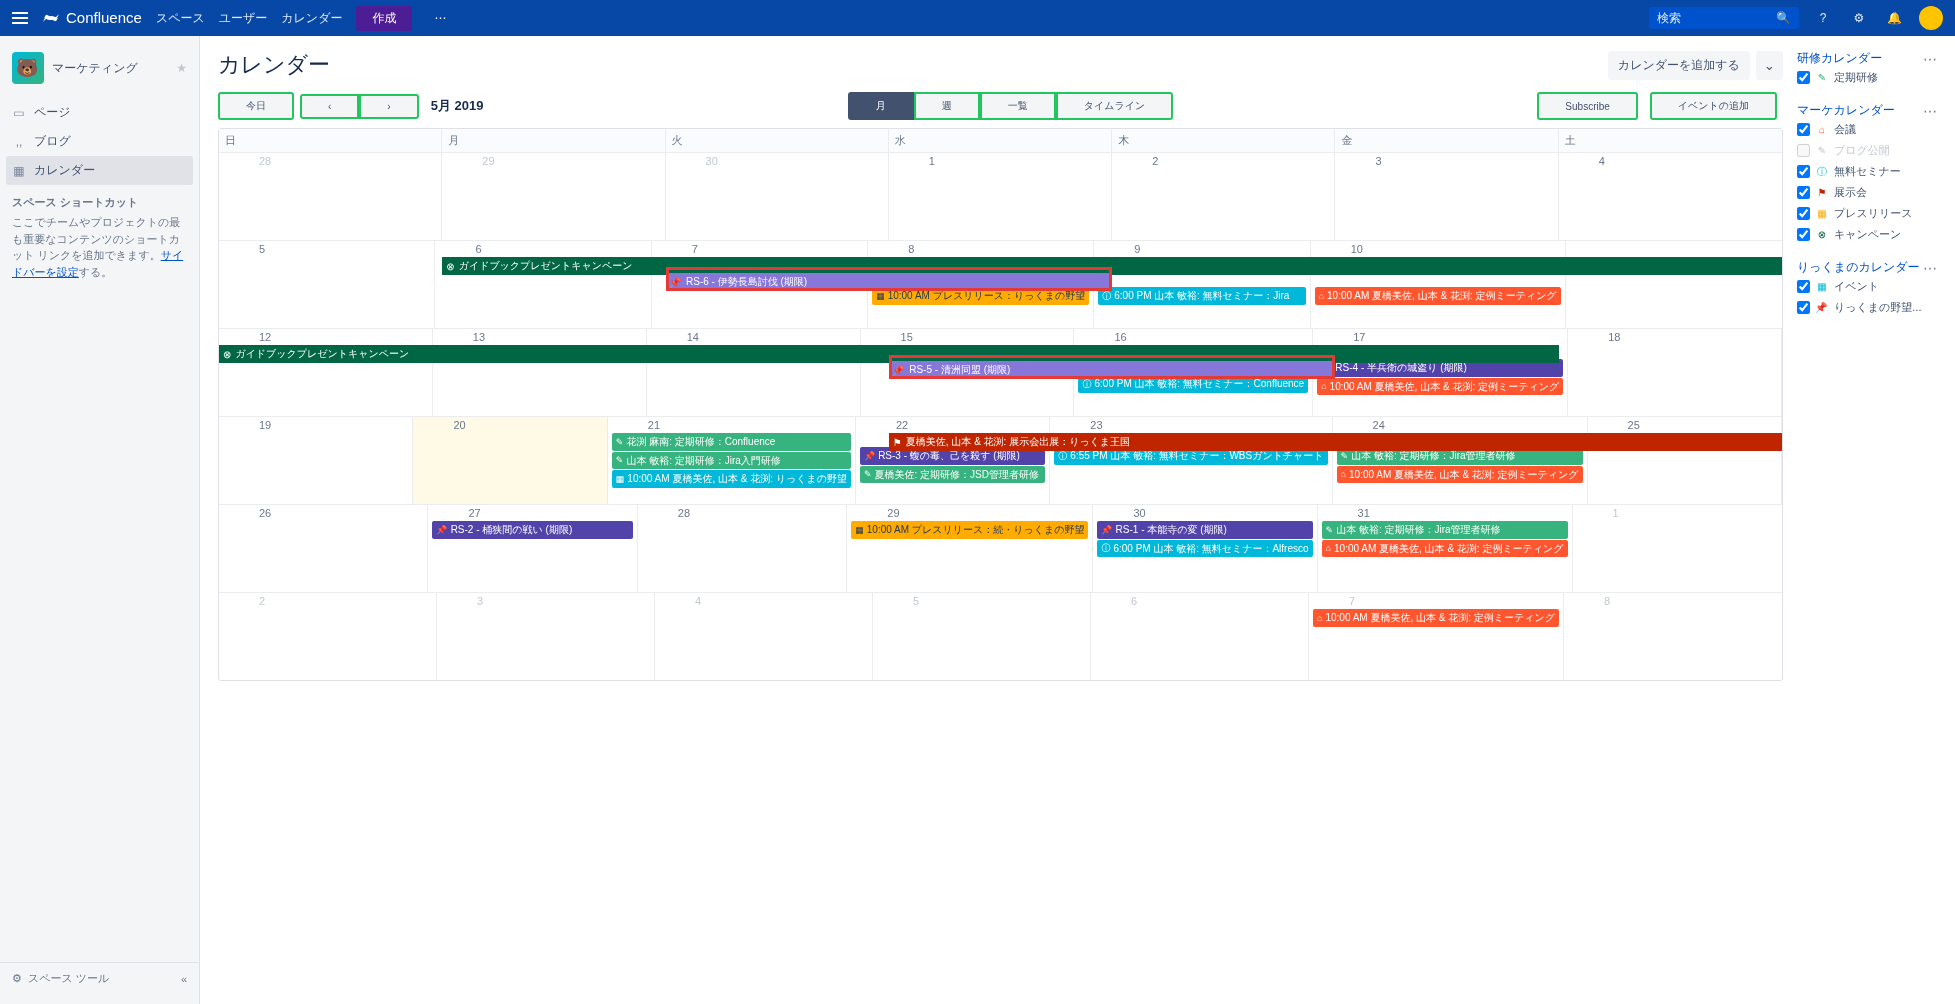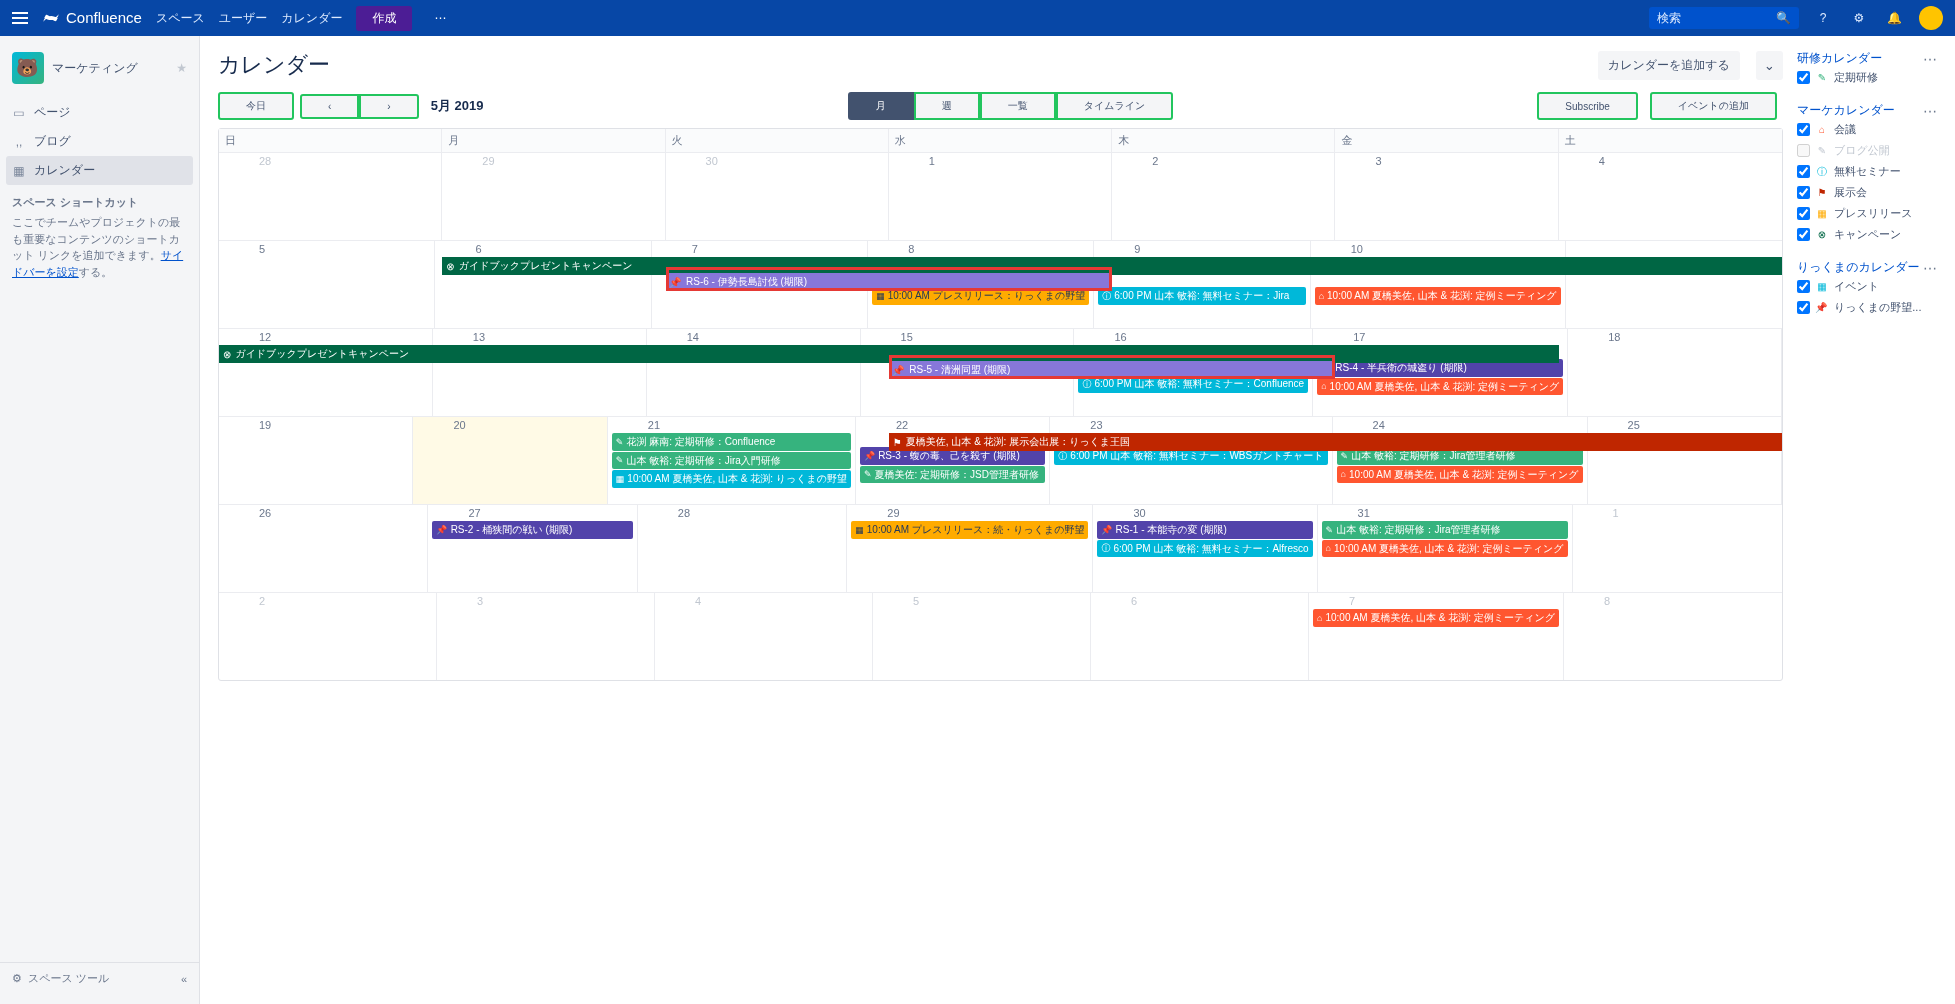--- a/index.html
+++ b/index.html
@@ -34,21 +34,21 @@
 .shortcut-title { font-weight: 600; margin-bottom: 4px; font-size: 11px; }
 .shortcut-desc { line-height: 1.5; }
 .shortcut-desc a { color: #0052cc; }
 .sidebar-footer { margin-top: auto; border-top: 1px solid #dfe1e6; padding: 8px 12px; display: flex; align-items: center; justify-content: space-between; font-size: 11px; color: #6b778c; cursor: pointer; }
 
 .content { flex: 1; padding: 14px 18px; overflow: auto; display: flex; gap: 14px; }
 .calendar-area { flex: 1; min-width: 0; }
 .page-header { display: flex; align-items: center; justify-content: space-between; margin-bottom: 12px; }
 .page-title { font-size: 22px; font-weight: 400; color: #172b4d; }
 .add-cal-btn { background: #f4f5f7; border: none; padding: 6px 10px; border-radius: 3px; font-size: 12px; color: #42526e; cursor: pointer; }
-.add-cal-wrap { display: flex; gap: 14px; }
+.add-cal-wrap { display: flex; gap: 4px; }
 .add-cal-chev { background: #f4f5f7; border: none; padding: 6px 8px; border-radius: 3px; margin-left: 2px; cursor: pointer; color: #42526e; }
 
 .toolbar { display: flex; align-items: center; margin-bottom: 8px; }
 .btn-group { display: flex; gap: 0; }
 .tb-btn { background: #f4f5f7; border: 2px solid #22c55e; padding: 5px 26px; font-size: 10px; color: #42526e; cursor: pointer; }
 .tb-btn:first-child { border-radius: 3px 0 0 3px; }
 .tb-btn:last-child { border-radius: 0 3px 3px 0; }
 .tb-btn.single { border-radius: 3px; margin-right: 6px; }
 .tb-btn.active { background: #42526e; color: #fff; border-color: #42526e; }
 .month-label { margin-left: 12px; font-weight: 600; font-size: 13px; }
@@ -368,21 +368,21 @@
                     <span class="ev-icon">✎</span>
                     <span>夏橋美佐: 定期研修：JSD管理者研修</span>
                   </div>
                 </div>
               </div>
               <div class="day-cell">
                 <div class="day-num">23</div>
                 <div class="events-layer" style="margin-top: 16px;">
                   <div class="event c-cyan">
                     <span class="ev-icon">ⓘ</span>
-                    <span>6:00 PM 山本 敏裕: 無料セミナー：WBSガントチャート</span>
+                    <span>6:55 PM 山本 敏裕: 無料セミナー：WBSガントチャート</span>
                   </div>
                 </div>
               </div>
               <div class="day-cell">
                 <div class="day-num">24</div>
                 <div class="events-layer" style="margin-top: 16px;">
                   <div class="event c-teal">
                     <span class="ev-icon">✎</span>
                     <span>山本 敏裕: 定期研修：Jira管理者研修</span>
                   </div>

